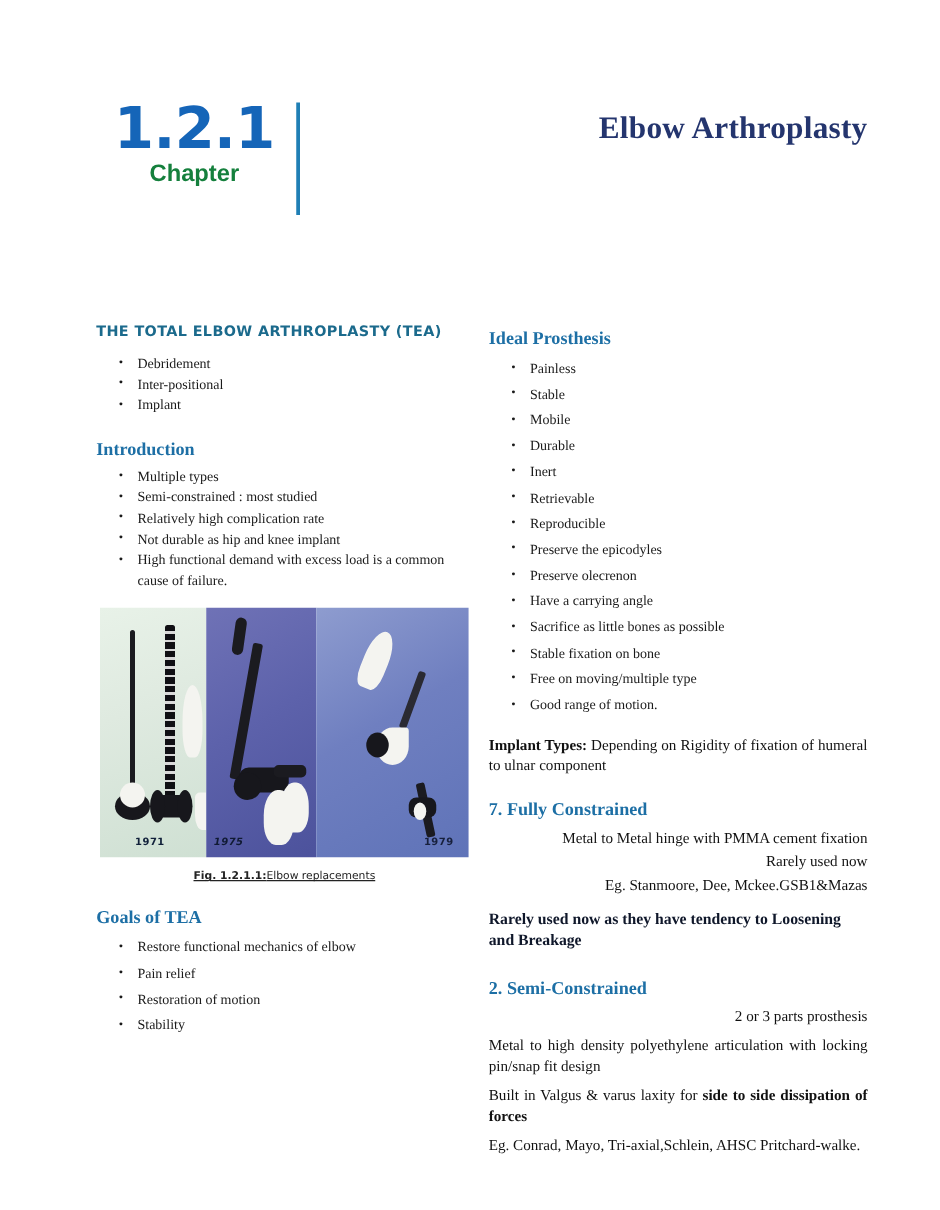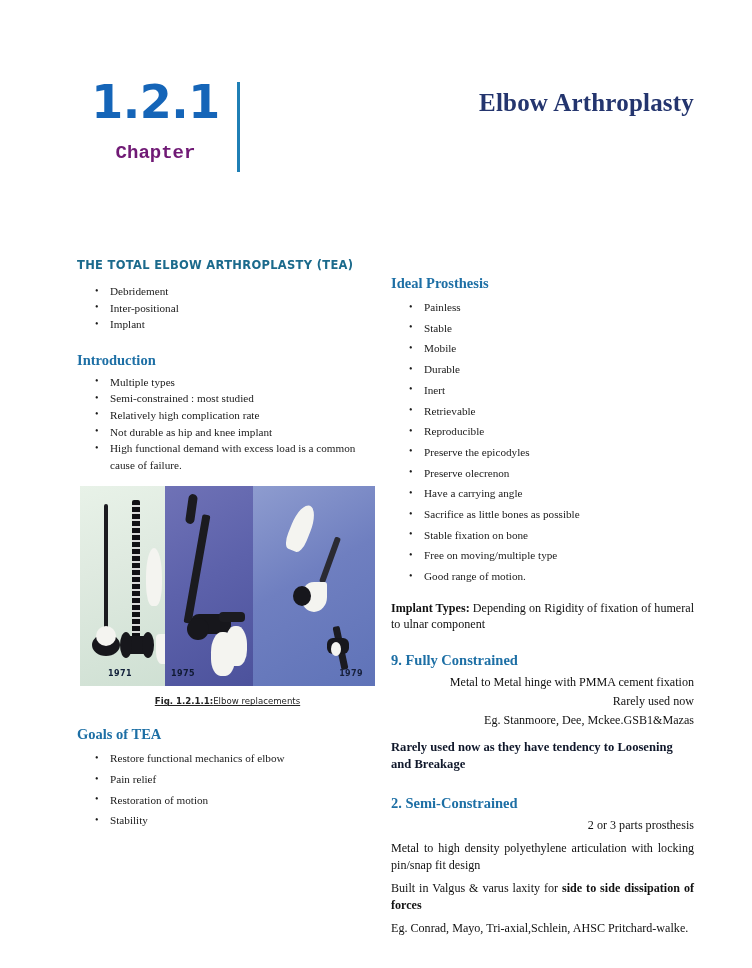--- a/index.html
+++ b/index.html
@@ -33,26 +33,26 @@
   }
   .chapter-number {
     font-family: "DejaVu Sans", sans-serif;
     font-weight: bold;
     font-size: 46px;
     line-height: 48px;
     letter-spacing: -0.5px;
     color: #1565b8;
   }
   .chapter-word {
-    font-family: Liberation Mono, monospace;
+    font-family: Liberation Sans, sans-serif;
     font-weight: bold;
     font-size: 19px;
     line-height: 22px;
-    color: #701a75;
-    margin-top: 16px;
+    color: #15803d;
+    margin-top: 3px;
   }
   .chapter-rule {
     position: absolute;
     left: 237px;
     top: 12px;
     width: 3px;
     height: 90px;
     background: #1f7fb5;
   }
   .doc-title {
@@ -79,21 +79,21 @@
   h1.section-caps {
     margin: 0 0 11px 0;
     font-family: "DejaVu Sans", sans-serif;
     font-weight: bold;
     font-size: 11.5px;
     line-height: 14px;
     letter-spacing: 0.3px;
     color: #1b6a8c;
   }
   h2.section-head {
-    margin: 16px 0 5px 0;
+    margin: 4px 0 5px 0;
     font-family: "Liberation Serif", serif;
     font-weight: bold;
     font-size: 14.5px;
     line-height: 18px;
     color: #1d6fa5;
   }
   h2.section-head.spaced { margin-top: 18px; }
 
   
   ul.bullets {
@@ -168,21 +168,21 @@
   .p1 {
     width: 85px;
     background: linear-gradient(160deg,#e8f2e8 0%,#dfeae0 40%,#cfe0d3 100%);
   }
   .p1 .yr { left: 28px; }
   
   .p2 {
     width: 88px;
     background: linear-gradient(150deg,#6f72b6 0%,#5d62ab 45%,#4c529c 100%);
   }
-  .p2 .yr { left: 6px; color:#101a33; }
+  .p2 .yr { left: 6px; color:#101a33;font-style:italic; }
   
   .p3 {
     width: 122px;
     background: linear-gradient(150deg,#8e9ccf 0%,#6f7fc0 45%,#5f73b8 100%);
   }
   .p3 .yr { right: 12px; color:#17203c;text-align:center; }
 
   
   .stem {
     position: absolute;
@@ -315,21 +315,21 @@
     <li>Preserve olecrenon</li>
     <li>Have a carrying angle</li>
     <li>Sacrifice as little bones as possible</li>
     <li>Stable fixation on bone</li>
     <li>Free on moving/multiple type</li>
     <li>Good range of motion.</li>
   </ul>
 
   <p class="body justify" style="margin-top:13px;"><span class="b">Implant Types:</span><span> Depending on Rigidity of fixation of humeral to ulnar component</span></p>
 
-  <h2 class="section-head spaced">9. Fully Constrained</h2>
+  <h2 class="section-head spaced">7. Fully Constrained</h2>
   <p class="body tight">Metal to Metal hinge with PMMA cement fixation</p>
   <p class="body tight">Rarely used now</p>
   <p class="body tight">Eg. Stanmoore, Dee, Mckee.GSB1&amp;Mazas</p>
   <p class="strong-block">Rarely used now as they have tendency to Loosening and Breakage</p>
 
   <h2 class="section-head spaced" style="margin-top:20px;">2. Semi-Constrained</h2>
   <p class="body">2 or 3 parts prosthesis</p>
   <p class="body justify">Metal to high density polyethylene articulation with locking pin/snap fit design</p>
   <p class="body justify"><span>Built in Valgus &amp; varus laxity for </span><span class="b">side to side dissipation of forces</span></p>
   <p class="body justify">Eg. Conrad, Mayo, Tri-axial,Schlein, AHSC Pritchard-walke.</p>

